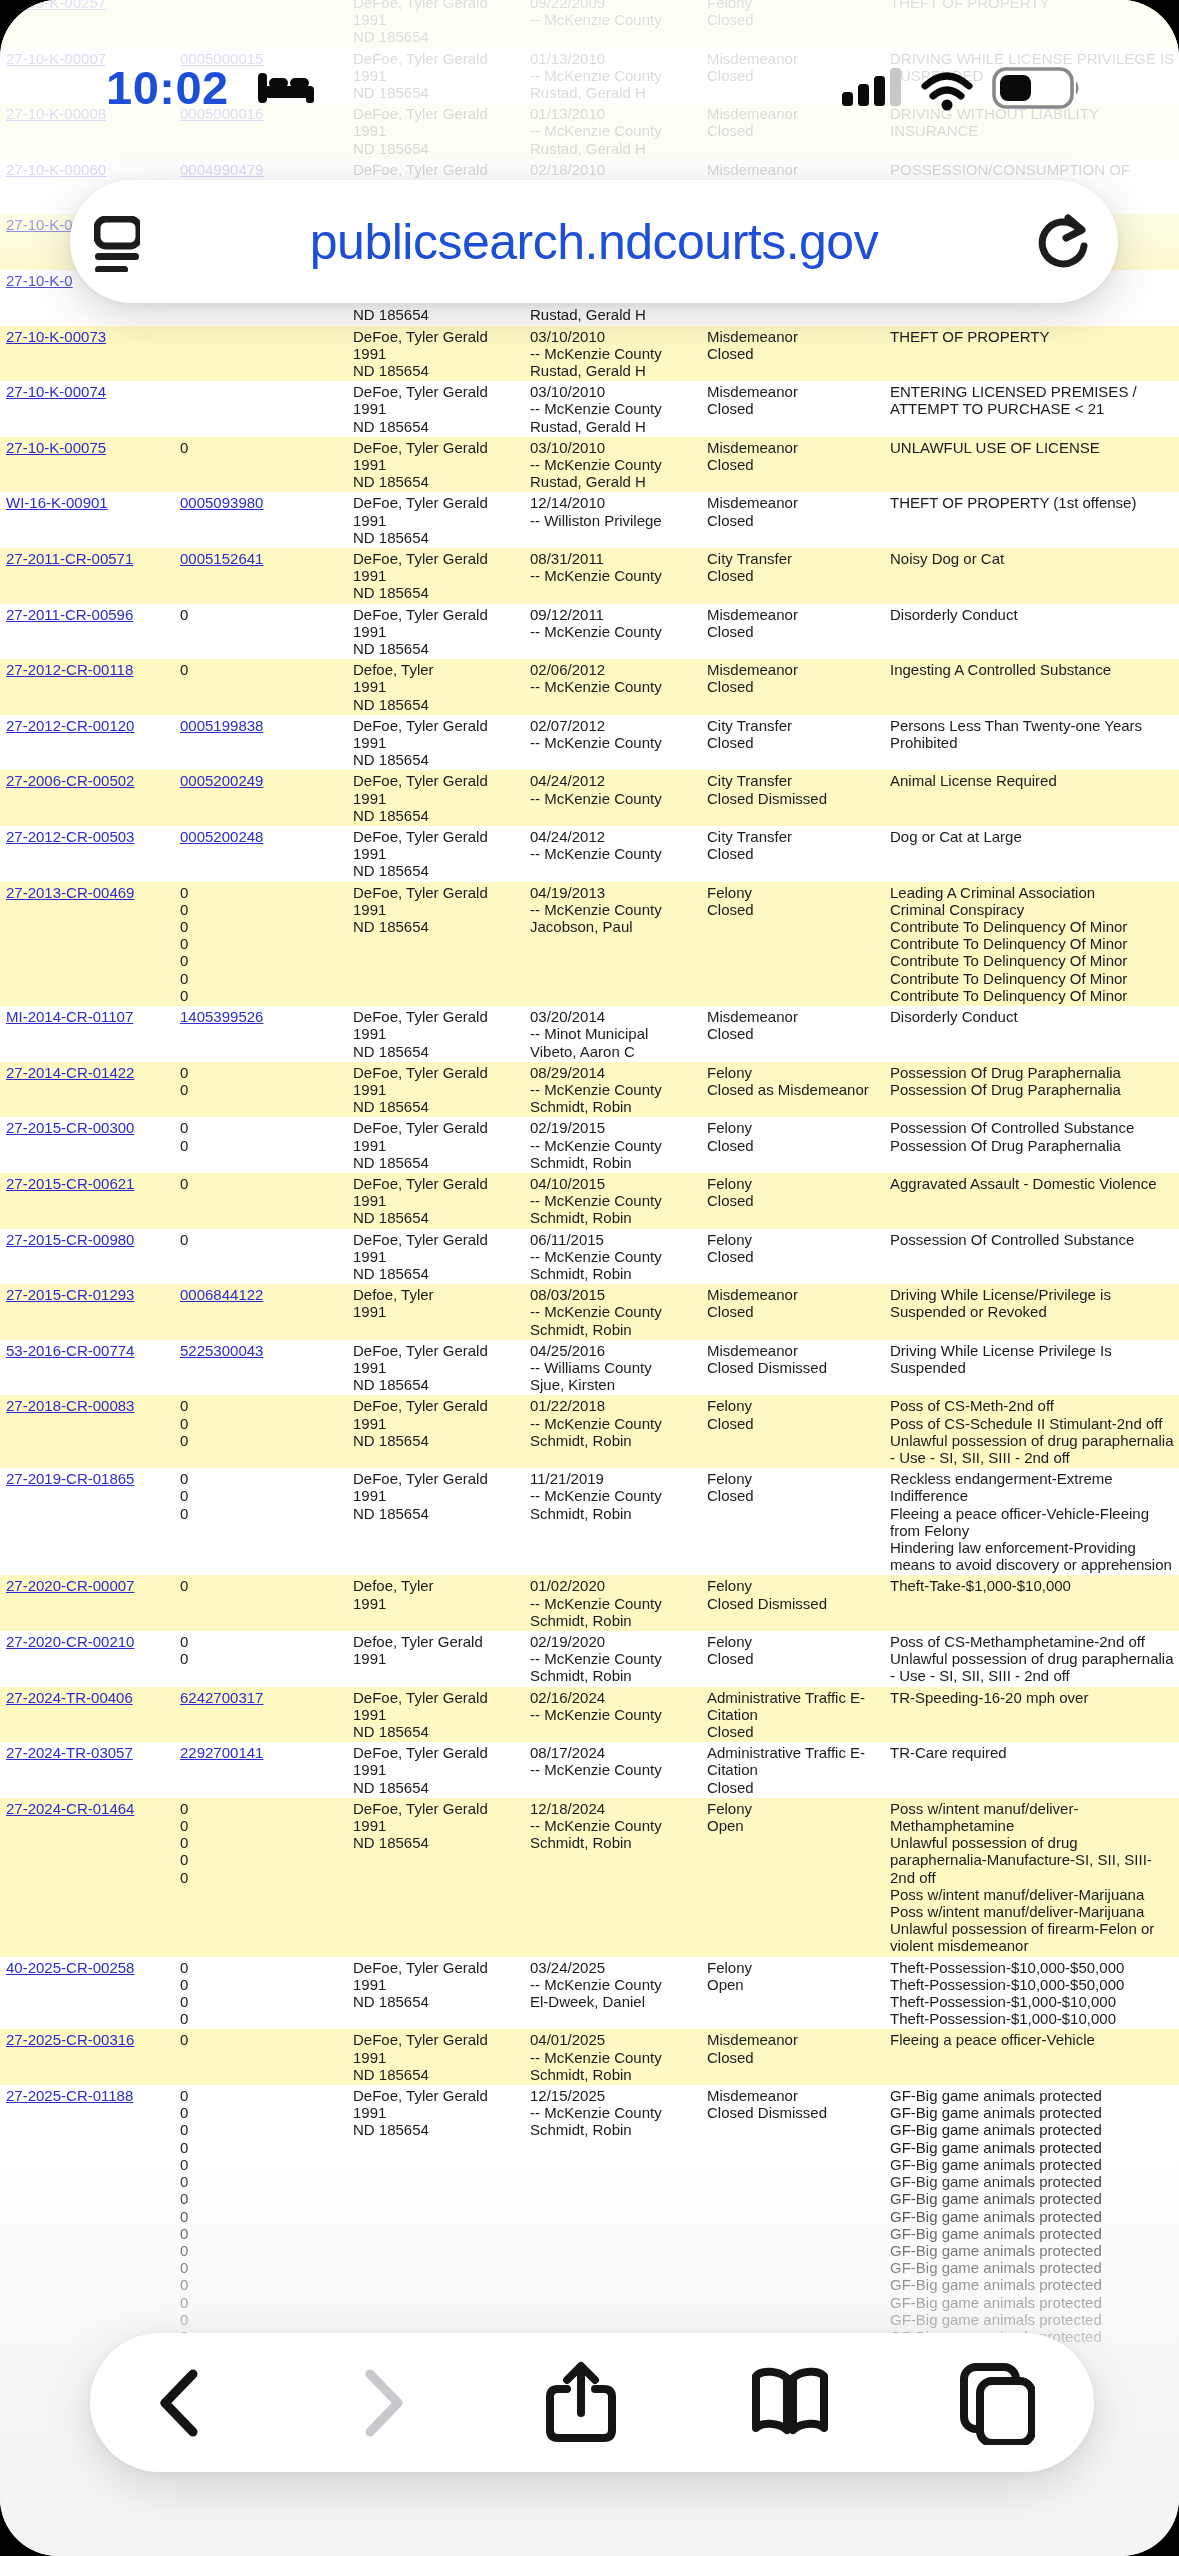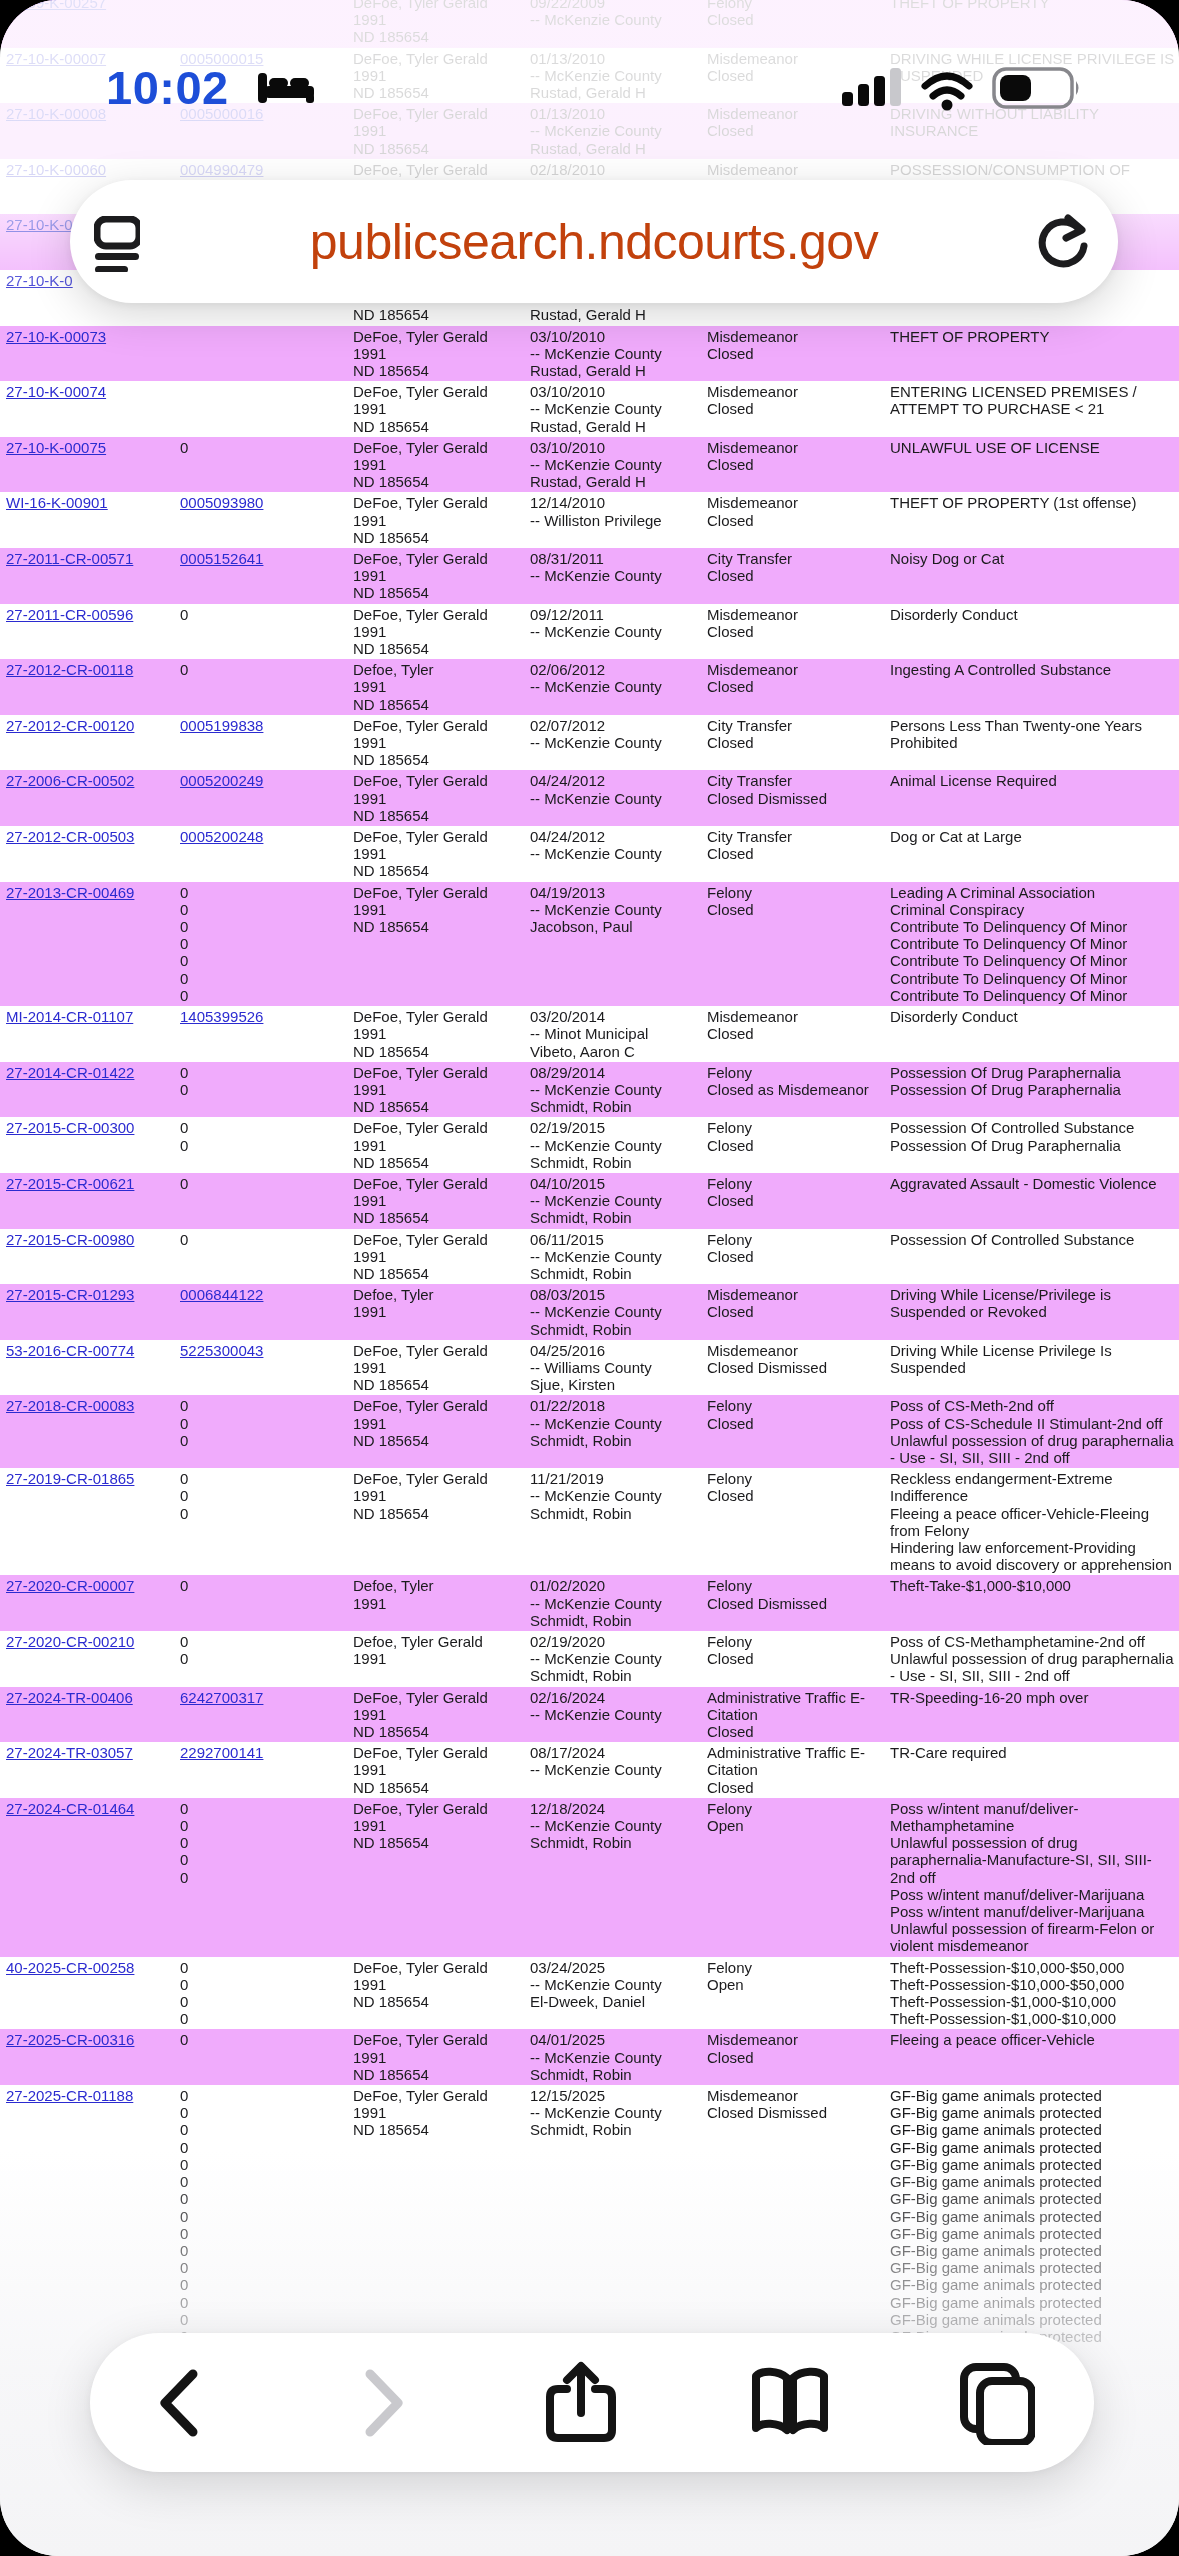--- a/index.html
+++ b/index.html
@@ -2,38 +2,38 @@
 <html><head>
 <meta charset="utf-8">
 <style>
   html,body{margin:0;padding:0;background:#000;}
   .screen{position:relative;width:1179px;height:2556px;margin:0 auto;background:#fff;
           border-radius:58px;overflow:hidden;font-family:"Liberation Sans",sans-serif;}
   
   .page{position:absolute;left:0;top:-8px;width:1179px;z-index:1;}
   .row{display:grid;grid-template-columns:174px 173px 177px 177px 183px 285px;
        padding:2px 0 2px 6px;align-items:start;}
-  .row.alt{background:#f0abfc;}
+  .row.alt{background:#fef9c3;}
   .cl{min-height:17.2px;line-height:17.2px;font-size:15px;color:#1b1b1d;}
   .cell{overflow:visible;}
   .charges .cl{min-height:0;}
   a.lnk{color:#2b2bd0;text-decoration:underline;}
   
   .fade-top{position:absolute;left:0;top:0;width:1179px;height:315px;z-index:5;pointer-events:none;
     background:linear-gradient(180deg,rgba(255,255,255,.85) 0%,rgba(255,255,255,.82) 55%,rgba(255,255,255,0) 100%);}
   
   .statusbar{position:absolute;left:0;top:0;width:1179px;height:130px;z-index:10;}
   .time{position:absolute;left:106px;top:60px;font-size:47px;font-weight:700;color:#1d4ed8;letter-spacing:.5px;}
   .bedicon{position:absolute;left:258px;top:72px;}
   .sicons{position:absolute;left:836px;top:60px;}
   
   .urlbar{position:absolute;left:70px;top:180px;width:1048px;height:123px;z-index:10;
     background:#fff;border-radius:61.5px;box-shadow:0 12px 45px rgba(0,0,0,.16),0 2px 8px rgba(0,0,0,.06);}
   .urltext{position:absolute;left:0;right:0;top:0;bottom:0;display:flex;align-items:center;justify-content:center;
-    font-size:50px;color:#c2410c;letter-spacing:-.5px;}
+    font-size:50px;color:#1d4ed8;letter-spacing:-.5px;}
   .readerbtn{position:absolute;left:24px;top:36px;width:46px;height:56px;}
   .reloadbtn{position:absolute;right:28px;top:34px;width:52px;height:58px;}
   
   .bottom-haze{position:absolute;left:0;top:2150px;width:1179px;height:406px;z-index:4;pointer-events:none;
     background:linear-gradient(180deg,rgba(246,246,248,0) 0%,rgba(246,246,248,.9) 55%,#f4f4f6 100%);}
   .toolbar{position:absolute;left:90px;top:2333px;width:1004px;height:139px;z-index:10;background:#fff;
     border-radius:69.5px;box-shadow:0 14px 50px rgba(0,0,0,.14),0 2px 8px rgba(0,0,0,.05);}
   .tbtn{position:absolute;top:0;height:139px;display:flex;align-items:center;justify-content:center;width:110px;}
 </style>
 </head>

